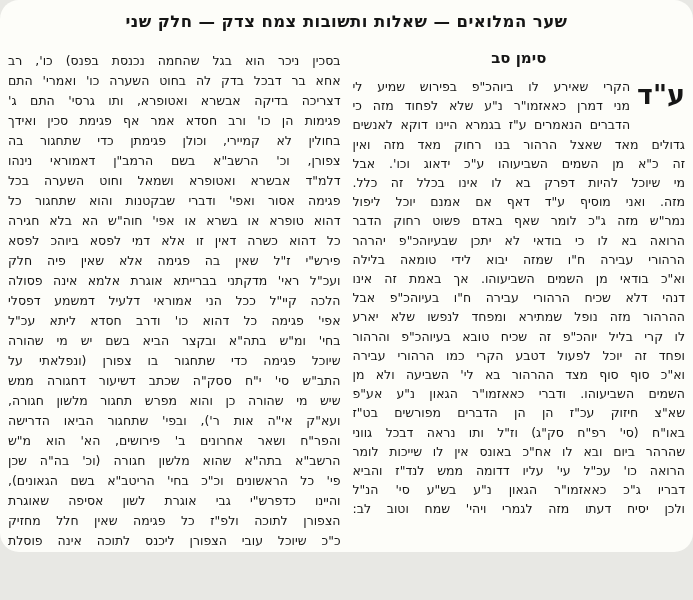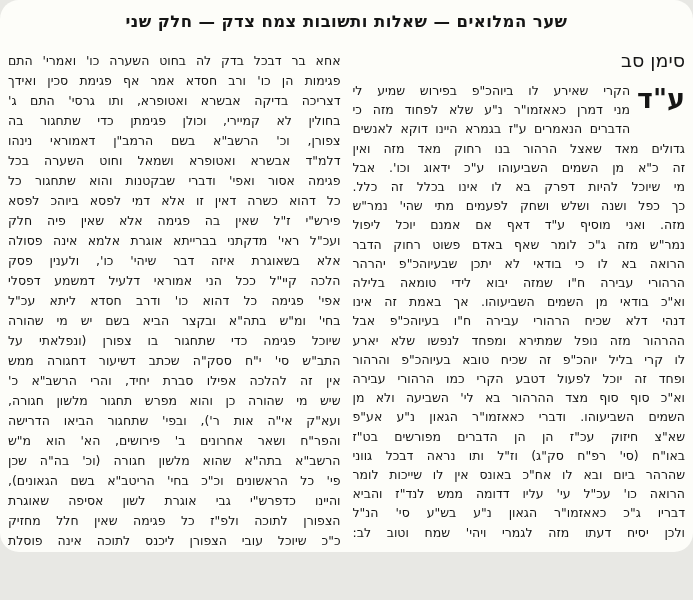--- a/index.html
+++ b/index.html
@@ -26,23 +26,23 @@
     white-space:nowrap;
   }
   .columns {
     display:flex;
     gap:12px;
     margin-top:16px;
     align-items:flex-start;
   }
   .col { flex:1 1 0; min-width:0; }
   .siman-title {
-    text-align:right;
-    font-weight:normal;
-    font-size:19px;
+    text-align:center;
+    font-weight:bold;
+    font-size:15px;
     margin:2px 0 10px 0;
   }
   .left-col { padding-top:4px; }
   .tline {
     font-size:12.5px;
     text-align:justify;
     text-align-last:justify;
     overflow:hidden;
     white-space:normal;
   }
@@ -77,21 +77,20 @@
             <div class="tline">הקרי שאירע לו ביוהכ"פ בפירוש שמיע לי</div>
             <div class="tline">מני דמרן כאאזמו"ר נ"ע שלא לפחוד מזה כי</div>
           </div>
       </div>
 
       <div>
           <div class="tline">הדברים הנאמרים ע"ז בגמרא היינו דוקא לאנשים</div>
           <div class="tline">גדולים מאד שאצל הרהור בנו רחוק מאד מזה ואין</div>
           <div class="tline">זה כ"א מן השמים השביעוהו ע"כ ידאוג וכו'. אבל</div>
           <div class="tline">מי שיוכל להיות דפרק בא לו אינו בכלל זה כלל.</div>
-          <div class="tline">כך כפל ושנה ושלש ושחק לפעמים מתי שהי' נמר"ש</div>
           <div class="tline">מזה. ואני מוסיף ע"ד דאף אם אמנם יוכל ליפול</div>
           <div class="tline">נמר"ש מזה ג"כ לומר שאף באדם פשוט רחוק הדבר</div>
           <div class="tline">הרואה בא לו כי בודאי לא יתכן שבעיוהכ"פ יהרהר</div>
           <div class="tline">הרהורי עבירה ח"ו שמזה יבוא לידי טומאה בלילה</div>
           <div class="tline">וא"כ בודאי מן השמים השביעוהו. אך באמת זה אינו</div>
           <div class="tline">דנהי דלא שכיח הרהורי עבירה ח"ו בעיוהכ"פ אבל</div>
           <div class="tline">ההרהור מזה נופל שמתירא ומפחד לנפשו שלא יארע</div>
           <div class="tline">לו קרי בליל יוהכ"פ זה שכיח טובא בעיוהכ"פ והרהור</div>
           <div class="tline">ופחד זה יוכל לפעול דטבע הקרי כמו הרהורי עבירה</div>
           <div class="tline">וא"כ סוף סוף מצד ההרהור בא לי' השביעה ולא מן</div>
@@ -100,37 +99,37 @@
           <div class="tline">באו"ח (סי' רפ"ח סק"ג) וז"ל ותו נראה דבכל גווני</div>
           <div class="tline">שהרהר ביום ובא לו אח"כ באונס אין לו שייכות לומר</div>
           <div class="tline">הרואה כו' עכ"ל עי' עליו דדומה ממש לנד"ז והביא</div>
           <div class="tline">דבריו ג"כ כאאזמו"ר הגאון נ"ע בש"ע סי' הנ"ל</div>
           <div class="tline">ולכן יסיח דעתו מזה לגמרי ויהי' שמח וטוב לב:</div>
         </div>
     </div>
 
     <div class="col left-col">
       <div>
+          <div class="tline">בסכין ניכר הוא בגל שהחמה נכנסת בפנס) כו', רב</div>
           <div class="tline">אחא בר דבכל בדק לה בחוט השערה כו' ואמרי' התם</div>
+          <div class="tline">דצריכה בדיקה אבשרא ואטופרא, ותו גרסי' התם ג'</div>
           <div class="tline">פגימות הן כו' ורב חסדא אמר אף פגימת סכין ואידך</div>
-          <div class="tline">דצריכה בדיקה אבשרא ואטופרא, ותו גרסי' התם ג'</div>
           <div class="tline">בחולין לא קמיירי, וכולן פגימתן כדי שתחגור בה</div>
           <div class="tline">צפורן, וכ' הרשב"א בשם הרמב"ן דאמוראי נינהו</div>
           <div class="tline">דלמ"ד אבשרא ואטופרא ושמאל וחוט השערה בכל</div>
           <div class="tline">פגימה אסור ואפי' ודברי שבקטנות והוא שתחגור כל</div>
+          <div class="tline">דהוא טופרא או בשרא או אפי' חוה"ש הא בלא חגירה</div>
           <div class="tline">כל דהוא כשרה דאין זו אלא דמי לפסא ביוהכ לפסא</div>
           <div class="tline">פירש"י ז"ל שאין בה פגימה אלא שאין פיה חלק</div>
           <div class="tline">ועכ"ל ראי' מדקתני בברייתא אוגרת אלמא אינה פסולה</div>
-          <div class="tline">אלא בשאוגרת איזה דבר שיהי' כו', ולענין פסק</div>
           <div class="tline">הלכה קיי"ל ככל הני אמוראי דלעיל דמשמע דפסלי</div>
           <div class="tline">אפי' פגימה כל דהוא כו' ודרב חסדא ליתא עכ"ל</div>
           <div class="tline">בחי' ומ"ש בתה"א ובקצר הביא בשם יש מי שהורה</div>
           <div class="tline">שיוכל פגימה כדי שתחגור בו צפורן (ונפלאתי על</div>
           <div class="tline">התב"ש סי' י"ח ססק"ה שכתב דשיעור דחגורה ממש</div>
-          <div class="tline">אין זה להלכה אפילו סברת יחיד, והרי הרשב"א כ'</div>
           <div class="tline">שיש מי שהורה כן והוא מפרש תחגור מלשון חגורה,</div>
           <div class="tline">ועא"ק אי"ה אות ר'), ובפי' שתחגור הביאו הדרישה</div>
           <div class="tline">והפר"ח ושאר אחרונים ב' פירושים, הא' הוא מ"ש</div>
           <div class="tline">הרשב"א בתה"א שהוא מלשון חגורה (וכ' בה"ה שכן</div>
           <div class="tline">פי' כל הראשונים וכ"כ בחי' הריטב"א בשם הגאונים),</div>
           <div class="tline">והיינו כדפרש"י גבי אוגרת לשון אסיפה שאוגרת</div>
           <div class="tline">הצפורן לתוכה ולפ"ז כל פגימה שאין חלל מחזיק</div>
           <div class="tline">כ"כ שיוכל עובי הצפורן ליכנס לתוכה אינה פוסלת</div>
         </div>
     </div>

